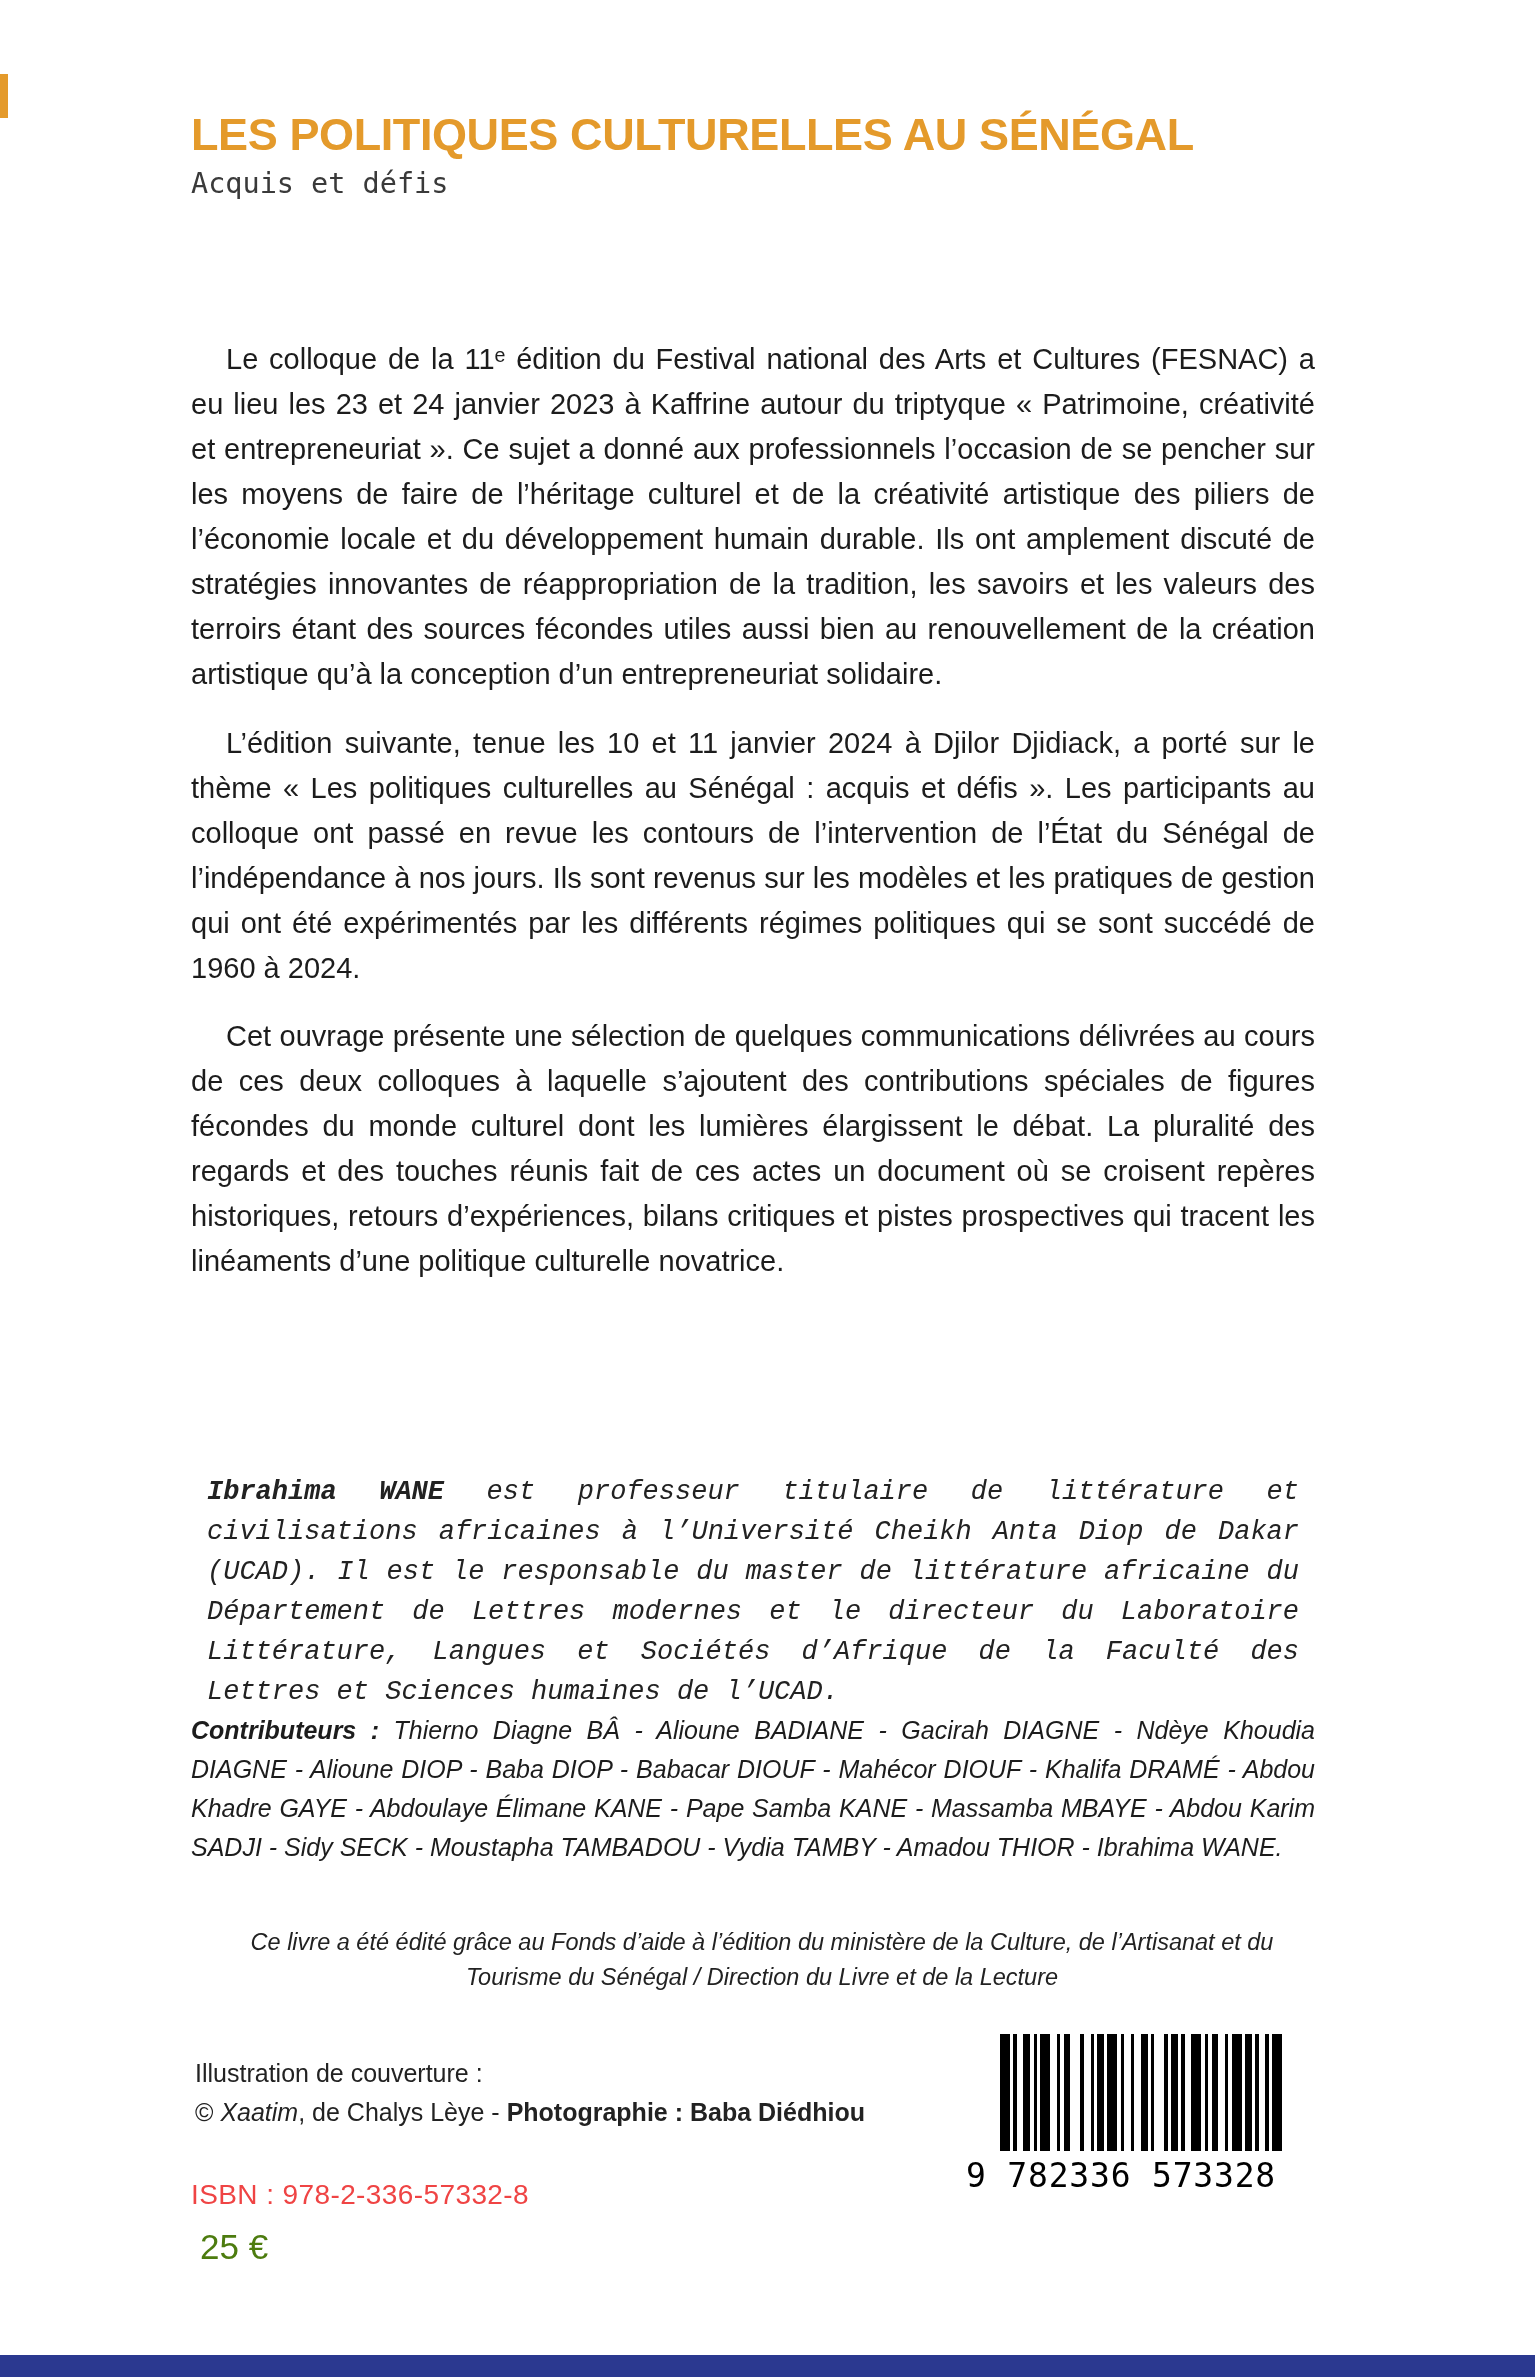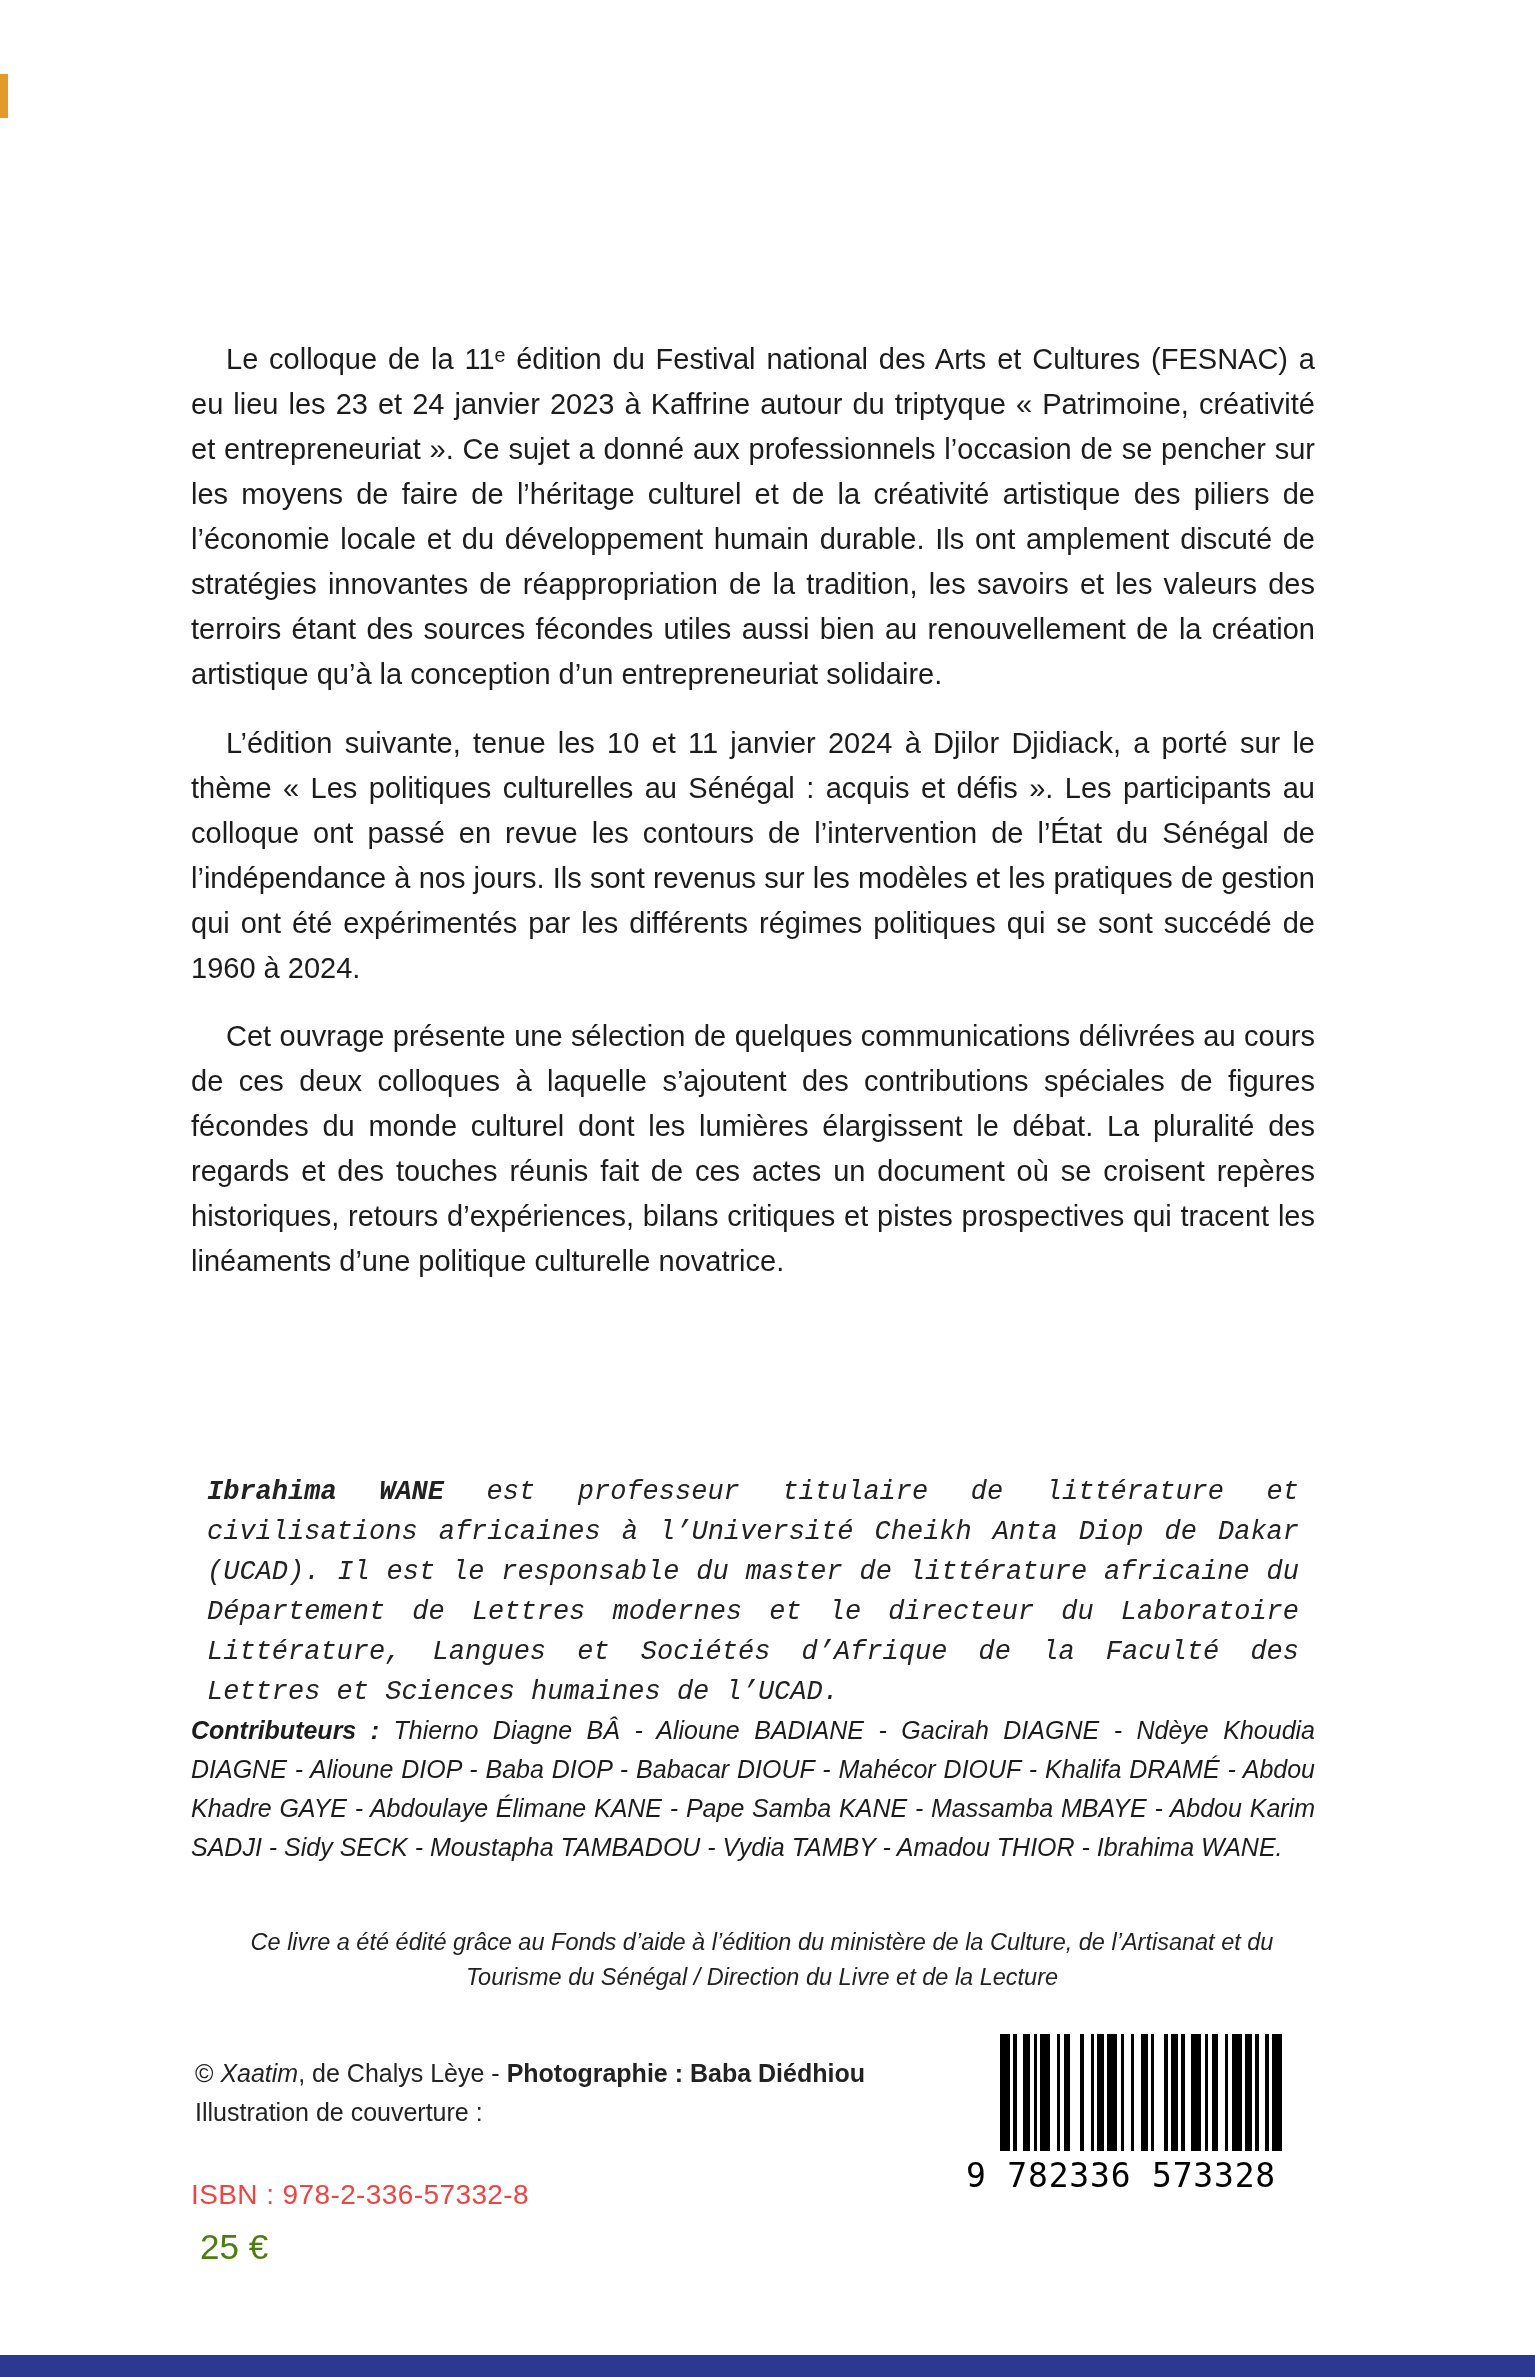--- a/index.html
+++ b/index.html
@@ -140,42 +140,46 @@
     background: #2B3990;
   }
 </style>
 </head>
 <body>
 
 <div class="page">
 
   <div class="spine-mark"></div>
 
+  <header class="title-block">
+    <h1>LES POLITIQUES CULTURELLES AU SÉNÉGAL</h1>
+    <div class="subtitle">Acquis et défis</div>
+  </header>
 
   <section class="intro">
     <p>Le colloque de la 11ᵉ édition du Festival national des Arts et Cultures (FESNAC) a eu lieu les 23 et 24 janvier 2023 à Kaffrine autour du triptyque « Patrimoine, créativité et entrepreneuriat ». Ce sujet a donné aux professionnels l’occasion de se pencher sur les moyens de faire de l’héritage culturel et de la créativité artistique des piliers de l’économie locale et du développement humain durable. Ils ont amplement discuté de stratégies innovantes de réappropriation de la tradition, les savoirs et les valeurs des terroirs étant des sources fécondes utiles aussi bien au renouvellement de la création artistique qu’à la conception d’un entrepreneuriat solidaire.</p>
     <p>L’édition suivante, tenue les 10 et 11 janvier 2024 à Djilor Djidiack, a porté sur le thème « Les politiques culturelles au Sénégal : acquis et défis ». Les participants au colloque ont passé en revue les contours de l’intervention de l’État du Sénégal de l’indépendance à nos jours. Ils sont revenus sur les modèles et les pratiques de gestion qui ont été expérimentés par les différents régimes politiques qui se sont succédé de 1960 à 2024.</p>
     <p>Cet ouvrage présente une sélection de quelques communications délivrées au cours de ces deux colloques à laquelle s’ajoutent des contributions spéciales de figures fécondes du monde culturel dont les lumières élargissent le débat. La pluralité des regards et des touches réunis fait de ces actes un document où se croisent repères historiques, retours d’expériences, bilans critiques et pistes prospectives qui tracent les linéaments d’une politique culturelle novatrice.</p>
   </section>
 
   <section class="bio">
     <p><strong class="bio-name">Ibrahima WANE</strong><span> est professeur titulaire de littérature et civilisations africaines à l’Université Cheikh Anta Diop de Dakar (UCAD). Il est le responsable du master de littérature africaine du Département de Lettres modernes et le directeur du Laboratoire Littérature, Langues et Sociétés d’Afrique de la Faculté des Lettres et Sciences humaines de l’UCAD.</span></p>
   </section>
 
   <section class="contributors">
     <p><strong>Contributeurs :</strong><span> Thierno Diagne BÂ - Alioune BADIANE - Gacirah DIAGNE - Ndèye Khoudia DIAGNE - Alioune DIOP - Baba DIOP - Babacar DIOUF - Mahécor DIOUF - Khalifa DRAMÉ - Abdou Khadre GAYE - Abdoulaye Élimane KANE - Pape Samba KANE - Massamba MBAYE - Abdou Karim SADJI - Sidy SECK - Moustapha TAMBADOU - Vydia TAMBY - Amadou THIOR - Ibrahima WANE.</span></p>
   </section>
 
   <section class="funding">
     <p>Ce livre a été édité grâce au Fonds d’aide à l’édition du ministère de la Culture, de l’Artisanat et du Tourisme du Sénégal / Direction du Livre et de la Lecture</p>
   </section>
 
   <section class="credit">
+    <div>Illustration de couverture :</div>
     <div><span>© </span><em>Xaatim</em><span>, de Chalys Lèye - </span><strong>Photographie : Baba Diédhiou</strong></div>
-    <div>Illustration de couverture :</div>
   </section>
 
   <div class="isbn">ISBN : 978-2-336-57332-8</div>
 
   <div class="price">25 €</div>
 
   <div class="barcode">
     <div class="bars" id="barcode-bars">
         <div style="width: 10px; background: rgb(0, 0, 0);"></div>
         <div style="width: 3.4px; background: transparent;"></div>

